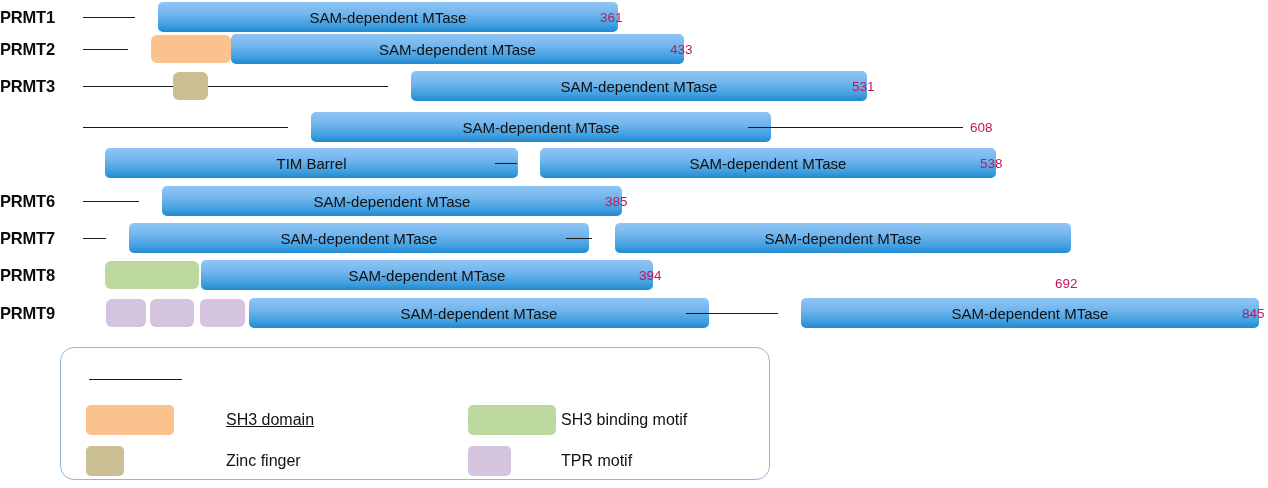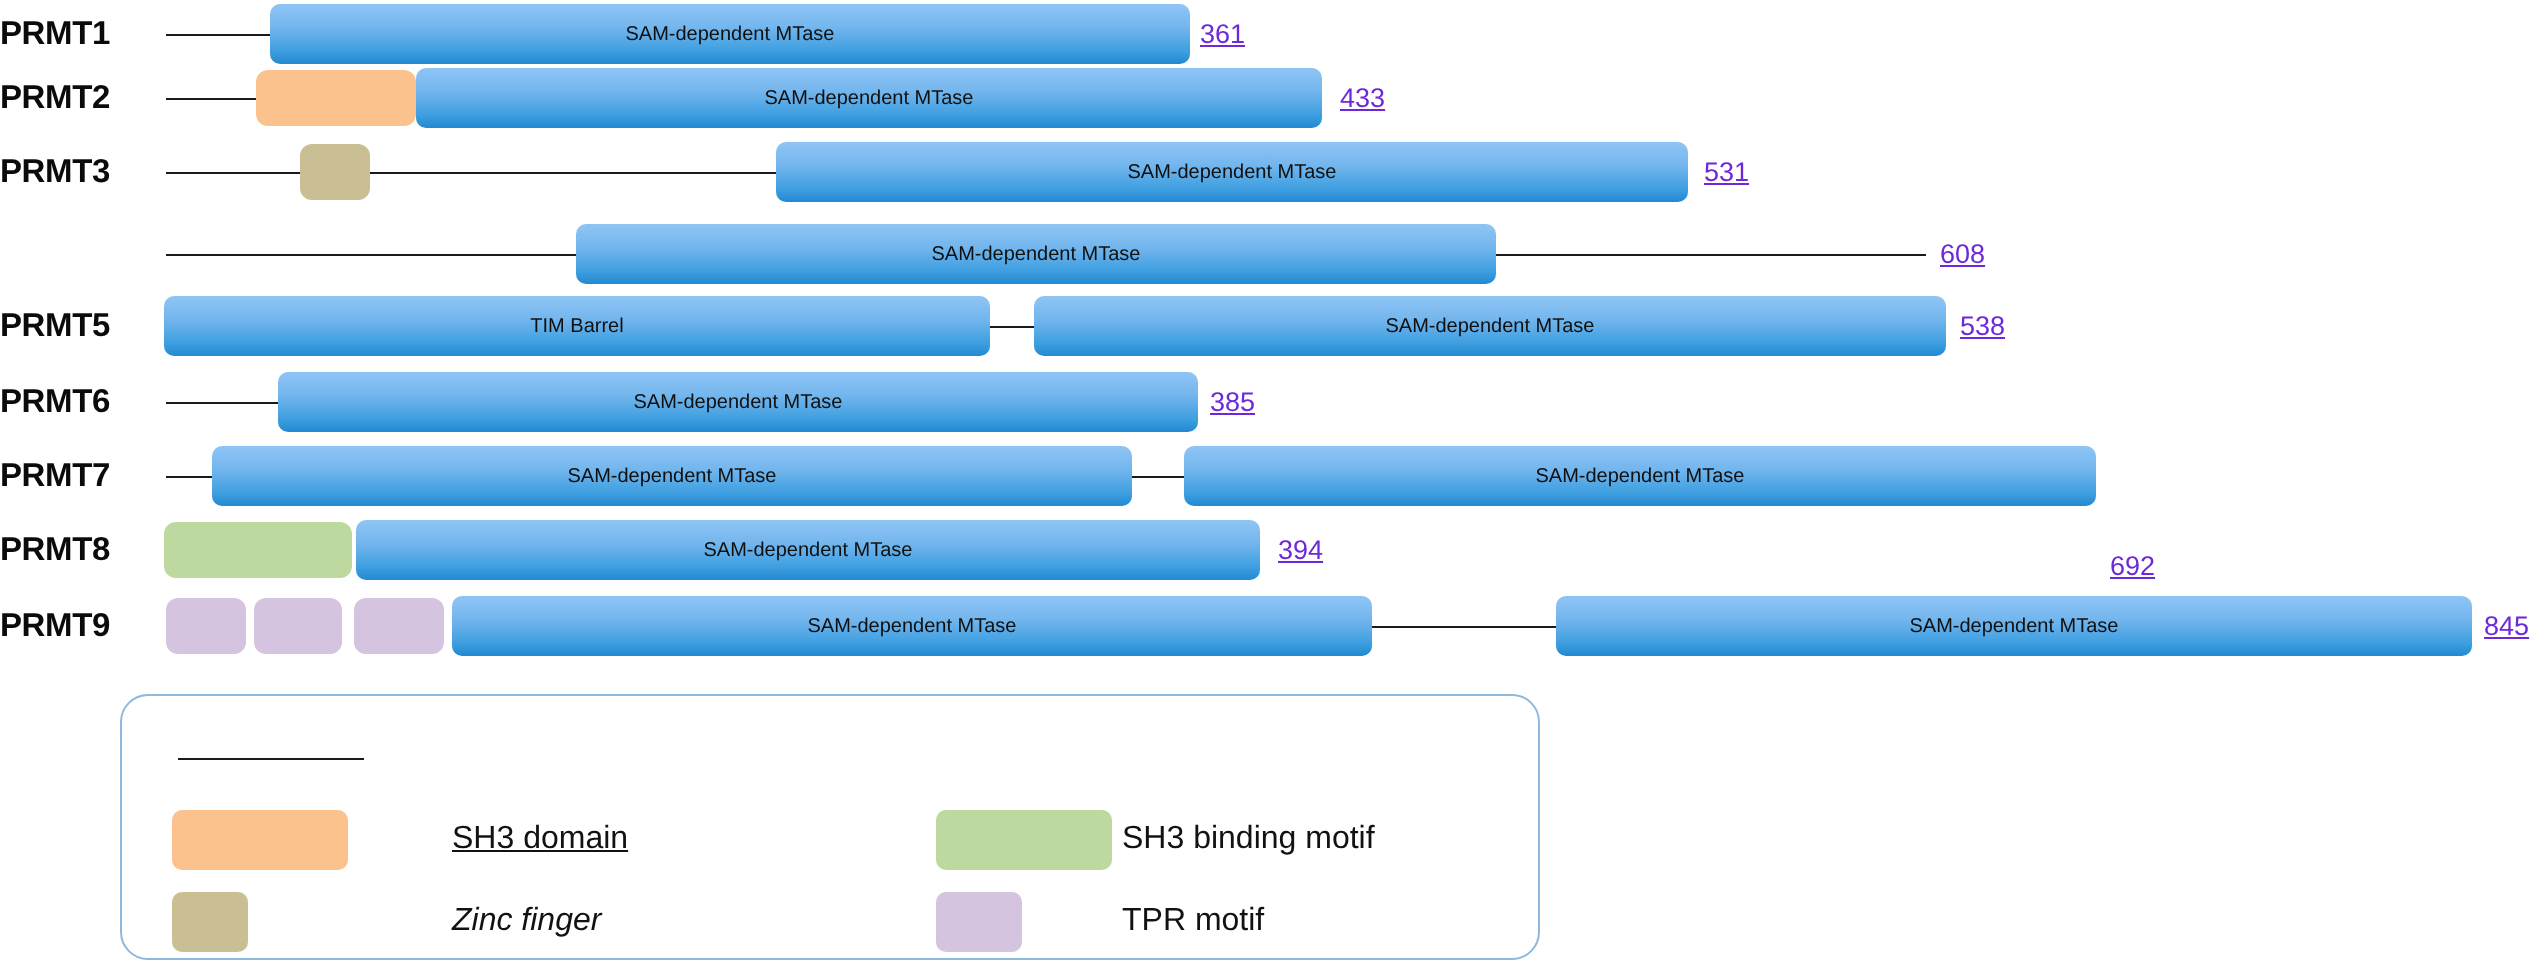--- a/index.html
+++ b/index.html
@@ -26,42 +26,43 @@
     position:absolute;height:0;top:17px;
     border-top:1.6px solid #1a1a1a;
   }
 
   
   .block{
     position:absolute;top:2px;height:30px;
     border-radius:5px;
     box-sizing:border-box;
     display:flex;align-items:center;justify-content:center;
-    font-size:10px;color:#101010;
+    font-size:15px;color:#101010;
     white-space:nowrap;
+    margin-left:23px;
   }
   .block.mtase{
     background:linear-gradient(180deg,#8fc5f4 0%,#74b6ee 38%,#3f9fe0 78%,#2289d2 100%);
   }
   .block.sh3{
     background:#fbc28e;top:3px;height:28px;border-radius:6px;
   }
   .block.zinc{
     background:#c9bf93;top:3px;height:28px;border-radius:6px;
   }
   .block.sh3bm{
     background:#bdd9a0;top:3px;height:28px;border-radius:6px;
   }
   .block.tpr{
     background:#d5c4df;top:3px;height:28px;border-radius:6px;
   }
 
   .endnum{
     position:absolute;top:17px;transform:translateY(-50%);
-    font-size:13.5px;color:#6d28d9;text-decoration:underline;
+    font-size:13.5px;color:#be185d;
   }
 
   
   #legend{
     position:absolute;
     left:60px;top:347px;width:710px;height:133px;
     border:1.4px solid #8fb8dd;
     border-radius:14px;
     background:#ffffff;
     box-sizing:border-box;
@@ -104,21 +105,20 @@
   </div>
 
   <div class="row" style="top:110px;">
     <div class="linker" style="left:83px;width:205px;"></div>
     <div class="block mtase" style="left:288px;width:460px;">SAM-dependent MTase</div>
     <div class="linker" style="left:748px;width:215px;"></div>
     <div class="endnum" style="left:970px;">608</div>
   </div>
 
   <div class="row" style="top:146px;">
-    <div class="row-label">PRMT5</div>
     <div class="block mtase" style="left:82px;width:413px;text-align:center;">TIM Barrel</div>
     <div class="linker" style="left:495px;width:22px;"></div>
     <div class="block mtase" style="left:517px;width:456px;">SAM-dependent MTase</div>
     <div class="endnum" style="left:980px;">538</div>
   </div>
 
   <div class="row" style="top:184px;">
     <div class="row-label">PRMT6</div>
     <div class="linker" style="left:83px;width:56px;"></div>
     <div class="block mtase" style="left:139px;width:460px;">SAM-dependent MTase</div>
@@ -156,20 +156,20 @@
 
     <div class="leg-line" style="left:28px;top:31px;width:93px;"></div>
 
     <div class="leg-sw" style="left:25px;top:57px;width:88px;height:30px;background:#fbc28e;"></div>
     <div class="leg-txt" style="left:165px;top:64px;text-decoration:underline;">SH3 domain</div>
 
     <div class="leg-sw" style="left:407px;top:57px;width:88px;height:30px;background:#bdd9a0;"></div>
     <div class="leg-txt" style="left:500px;top:64px;">SH3 binding motif</div>
 
     <div class="leg-sw" style="left:25px;top:98px;width:38px;height:30px;background:#c9bf93;"></div>
-    <div class="leg-txt" style="left:165px;top:105px;font-style:italic;">Zinc finger</div>
+    <div class="leg-txt" style="left:165px;top:105px;">Zinc finger</div>
 
     <div class="leg-sw" style="left:407px;top:98px;width:43px;height:30px;background:#d5c4df;"></div>
     <div class="leg-txt" style="left:500px;top:105px;">TPR motif</div>
 
   </div>
 
 </div>
 
 </body></html>

